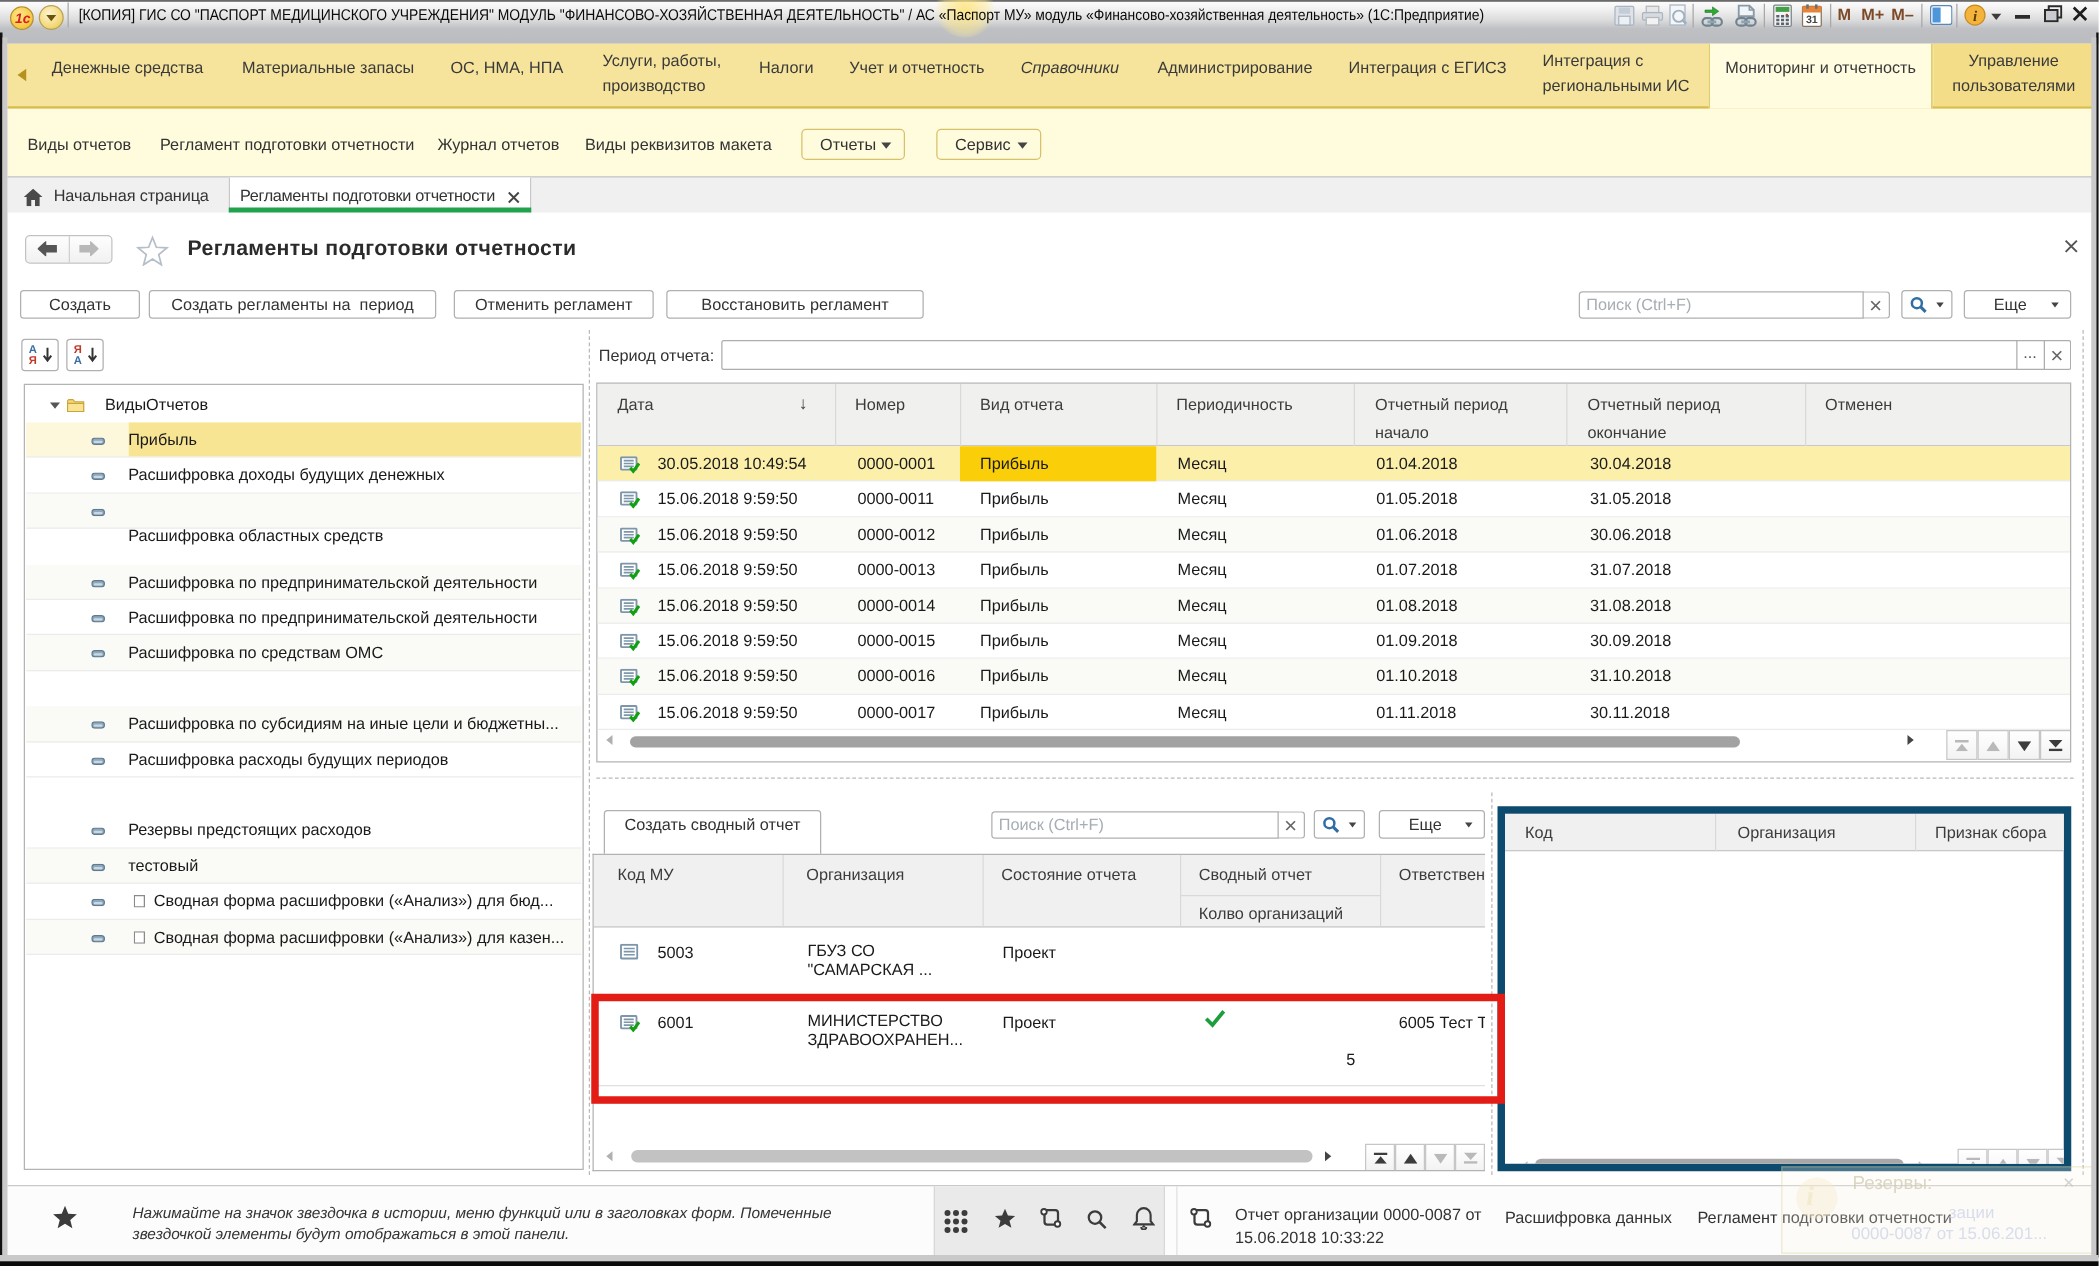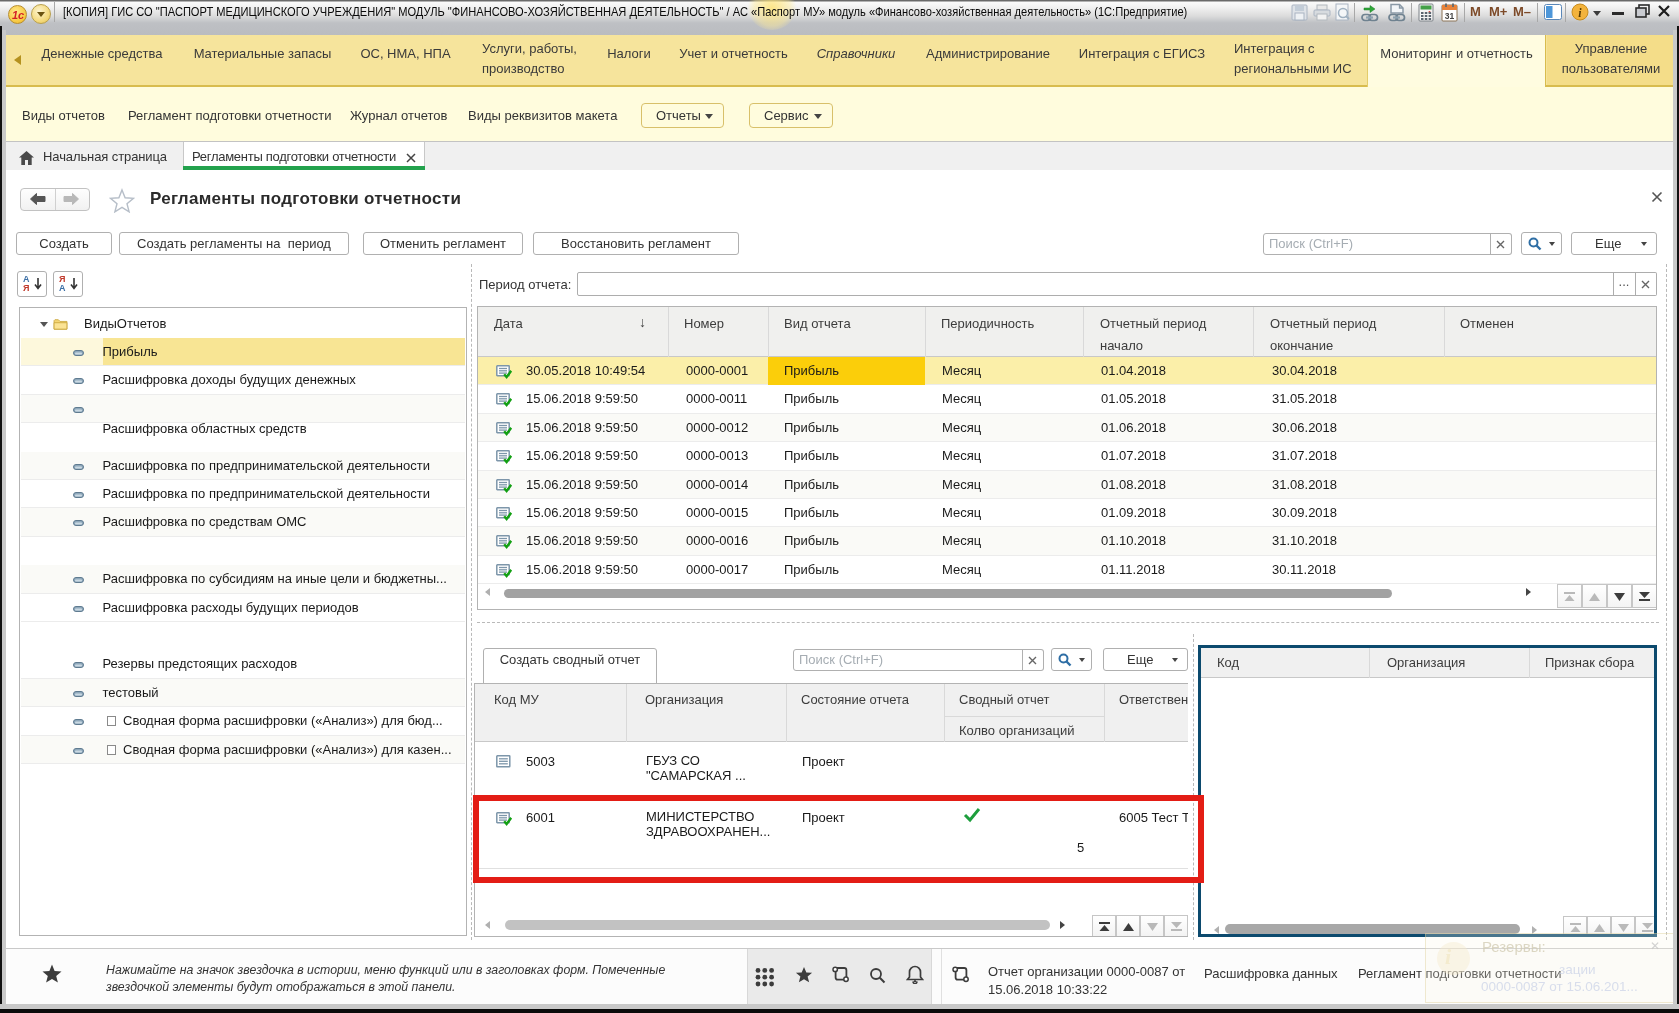--- a/index.html
+++ b/index.html
@@ -583,21 +583,21 @@
         <path d="M0 0 L11 0 L5.5 8 Z" fill="#b9b9b9"></path>
       </svg>
 </div>
 <div class="abs" style="left:689px;top:231px;width:24px;height:22px;border:1px solid #c6c6c6;background:linear-gradient(#fff,#f3f3f3);">
 <svg style="margin:6px auto 0" width="11" height="9" viewBox="0 0 11 9">
         <path d="M0 0 L11 0 L5.5 6 Z" fill="#b9b9b9"></path>
         <rect x="0" y="7" width="11" height="2" fill="#b9b9b9"></rect>
       </svg>
 </div>
 </div>
-<div class="abs" style="left:1198px;top:645px;width:459px;height:292px;border:3px solid #0c4a6e;background:#fff;overflow:hidden;">
+<div class="abs" style="left:1198px;top:645px;width:459px;height:292px;border:6px solid #0c4a6e;background:#fff;overflow:hidden;">
 <div class="abs" style="left:0;top:0;width:459px;height:30px;background:#f0f0f0;border-bottom:1px solid #c8c8c8;"></div>
 <div class="sep" style="left:168px;top:0;width:1px;height:30px;"></div>
 <div class="sep" style="left:328px;top:0;width:1px;height:30px;"></div>
 <div class="abs hdr" style="left:16px;top:7px;white-space:nowrap;">Код</div>
 <div class="abs hdr" style="left:186px;top:7px;white-space:nowrap;">Организация</div>
 <div class="abs hdr" style="left:344px;top:7px;white-space:nowrap;">Признак сбора</div>
 <div class="abs" style="left:9px;top:278px;width:0;height:0;border:4px solid transparent;border-right:5px solid #b0b0b0;"></div>
 <div class="abs" style="left:24px;top:276px;width:295px;height:10px;background:#a8a8a8;border-radius:5px;"></div>
 <div class="abs" style="left:331px;top:278px;width:0;height:0;border:4px solid transparent;border-left:5px solid #b0b0b0;"></div>
 <div class="abs" style="left:362px;top:268px;width:24px;height:22px;border:1px solid #c6c6c6;background:linear-gradient(#fff,#f3f3f3);">

